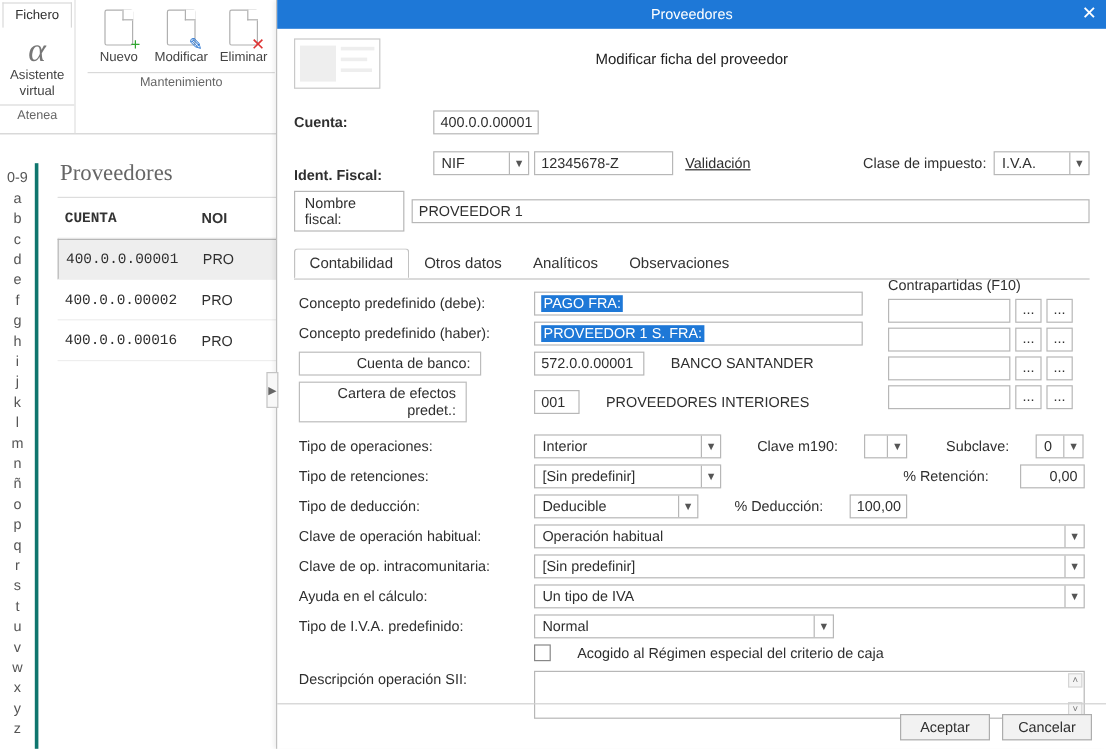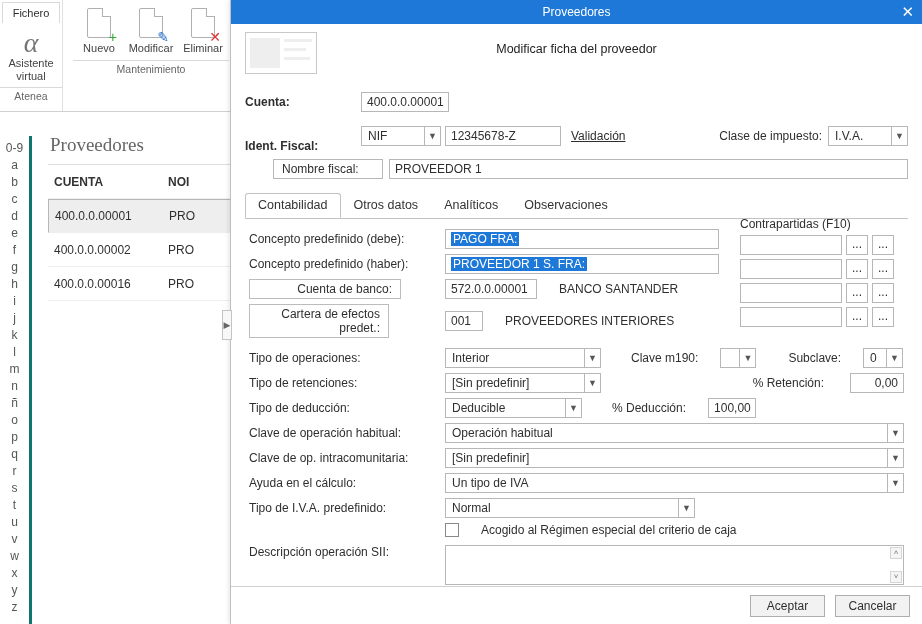--- a/index.html
+++ b/index.html
@@ -52,21 +52,21 @@
   
   .lower { position: absolute; top: 136px; left: 0; right: 0; bottom: 0; display: flex; }
   .alpha { width: 32px; border-right: 3px solid #0f766e; font-size: 11px; color: #555; text-align: center; padding-top: 4px; }
   .alpha div { height: 17px; line-height: 17px; }
   .list-area { flex: 1; padding: 0 16px; }
   .list-title { font-family: Georgia, serif; font-size: 19px; color: #666; margin: -2px 0 8px 2px; }
   .tbl { border-top: 1px solid #ddd; }
   .tr { display: flex; height: 34px; align-items: center; border-bottom: 1px solid #eee; }
   .tr.head { font-weight: 600; color: #333; }
   .tr.sel { background: #eeeeee; }
-  .c1 { width: 120px; padding-left: 6px; }
+  .c1 { width: 120px; padding-left: 6px; font-family: Liberation Mono, monospace; }
   .c2 { width: 40px; }
   .txa { border: 1px solid #b7b7b7; height: 40px; position: relative; }
   .sbarrow { position: absolute; right: 1px; width: 12px; height: 12px; text-align: center; font-size: 8px; color: #777; border: 1px solid #d5d5d5; background: #f5f5f5; }
   .expander { position: absolute; left: 222px; top: 310px; width: 10px; height: 30px; border: 1px solid #c4c4c4; background: #f8f8f8; font-size: 9px; text-align: center; line-height: 28px; color: #666; z-index: 4; }
 </style>
 </head>
 <body>
 
 <div class="ribbon">
   <div class="ribbon-left">
@@ -189,21 +189,21 @@
       <div class="inp" style="width:116px; margin-right:10px;">12345678-Z</div>
       <div style="text-decoration:underline; margin-right:30px;">Validación</div>
       <div style="flex:1;"></div>
       <div style="margin-right:6px;">Clase de impuesto:</div>
       <div class="sel" style="width:80px;">
           <span>I.V.A.</span>
           <div class="dd">▼</div>
         </div>
     </div>
     <div class="frow">
-      <div class="boxlab" style="width:110px; text-align:left;margin-left:28px;">Nombre fiscal:</div>
+      <div class="boxlab" style="width:92px; text-align:left;">Nombre fiscal:</div>
       <div class="inp" style="flex:1;">PROVEEDOR 1</div>
     </div>
 
     <div class="tabs">
       <div class="tab active">Contabilidad</div>
       <div class="tab">Otros datos</div>
       <div class="tab">Analíticos</div>
       <div class="tab">Observaciones</div>
     </div>
 

